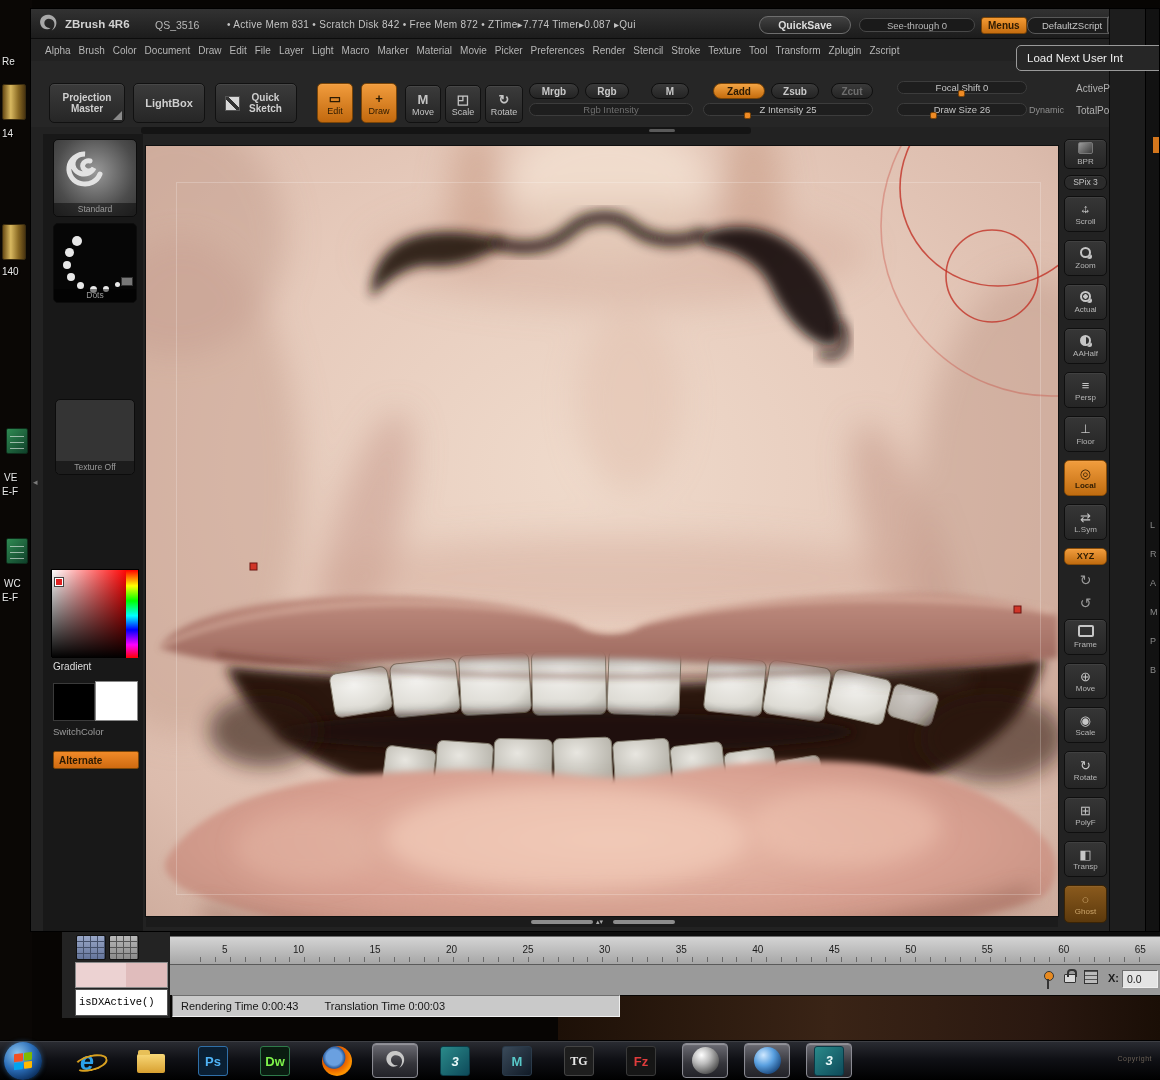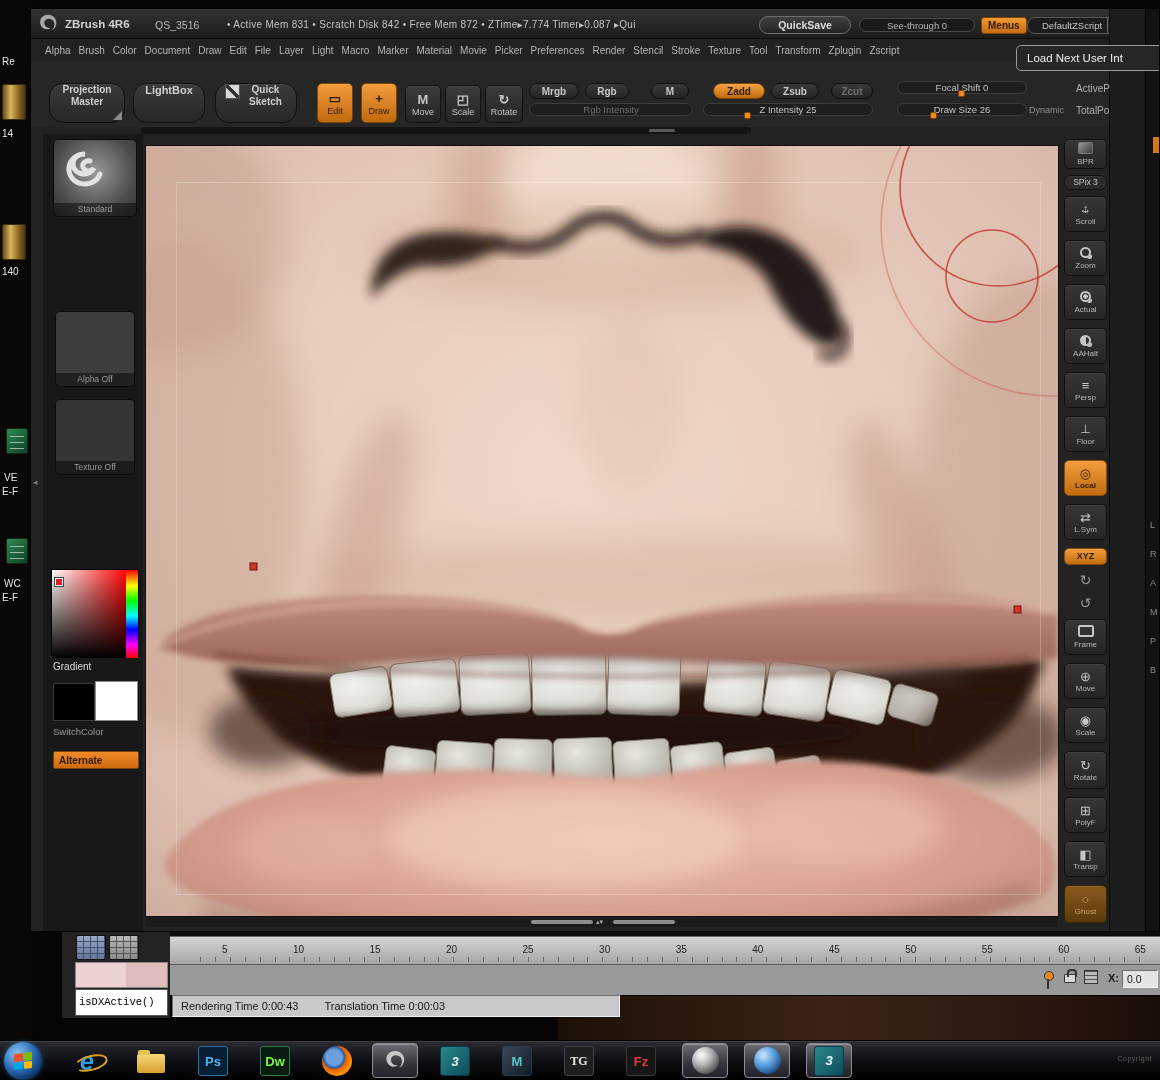--- a/index.html
+++ b/index.html
@@ -33,22 +33,22 @@
     color:#2e1a02;font-size:10px;font-weight:bold;border:1px solid #7a4508;}
   .t-zscript{position:absolute;left:996px;top:8px;width:90px;height:17px;border-radius:8px;background:#1c1c1c;border:1px solid #585858;
     color:#c6c6c6;font-size:9.5px;display:flex;align-items:center;justify-content:center;text-align:right;}
   .t-winbtn{position:absolute;top:7px;height:18px;border-radius:3px;background:linear-gradient(#3e3e3e,#242424);
     border:1px solid #6a6a6a;color:#b8b8b8;font-size:8px;display:flex;align-items:center;justify-content:center;letter-spacing:1px;}
 
   .zb-menubar{position:absolute;left:0;top:30px;width:100%;height:22px;display:flex;align-items:center;padding-left:10px;background:#222;}
   .menu-item{padding:0 4px;font-size:10px;color:#b6b6b6;white-space:nowrap;}
 
   .zb-shelf{position:absolute;left:0;top:52px;width:100%;height:66px;background:#262626;}
-  .shelf-big{position:absolute;background:linear-gradient(#3b3b3b,#262626);border:1px solid #111;border-radius:14px;color:#cfcfcf;
-    font-weight:bold;font-size:10px;display:flex;justify-content:center;text-align:center;line-height:1.15;
+  .shelf-big{position:absolute;background:linear-gradient(#3b3b3b,#262626);border:1px solid #111;border-radius:5px;color:#cfcfcf;
+    font-weight:bold;font-size:10px;display:flex;align-items:center;justify-content:center;text-align:center;line-height:1.15;
     box-shadow:inset 0 1px 0 rgba(255,255,255,.07);}
   .fold::after{content:"";position:absolute;right:2px;bottom:2px;border-style:solid;border-width:0 0 9px 9px;border-color:transparent transparent #8a8a8a transparent;}
   .qs-ic{width:15px;height:15px;background:#d8d8d8;border:1px solid #555;margin-right:4px;flex:none;
     background-image:linear-gradient(45deg,transparent 42%,#333 42%,#333 58%,transparent 58%);}
   .mode-btn{position:absolute;width:36px;background:linear-gradient(#3b3b3b,#242424);border:1px solid #111;border-radius:5px;
     display:flex;flex-direction:column;align-items:center;justify-content:center;color:#c4c4c4;font-size:9px;box-shadow:inset 0 1px 0 rgba(255,255,255,.07);}
   .mode-btn .mi{font-size:13px;line-height:15px;font-weight:bold;}
   .mode-btn.orange{background:linear-gradient(#f19c3d,#c2690e);border-color:#7a4508;color:#2c1a02;}
   .pill{position:absolute;height:16px;border-radius:8px;background:linear-gradient(#3a3a3a,#242424);border:1px solid #0f0f0f;
     color:#c8c8c8;font-size:10px;font-weight:bold;display:flex;align-items:center;justify-content:center;}
@@ -336,22 +336,31 @@
     <div class="dyn">Dynamic</div>
     <div class="shelf-groove"></div>
 
     <div class="ltray">
       <div class="thumb th-brush">
         <svg width="84" height="64" viewBox="0 0 84 64">
           <path d="M46,34 a16,15 0 1 1 -15,-20 a11,10 0 1 0 9,14 a6,5 0 1 1 -4,-7" fill="none" stroke="#e2e2e2" stroke-width="5" stroke-linecap="round"></path>
         </svg>
         <span class="tlabel">Standard</span>
       </div>
-      <div class="thumb th-alpha">
-        <span class="tlabel">Alpha Off</span>
+      <div class="thumb th-stroke">
+        <span class="dot" style="left:18px;top:12px;width:10px;height:10px"></span>
+        <span class="dot" style="left:11px;top:24px;width:9px;height:9px"></span>
+        <span class="dot" style="left:9px;top:37px;width:8px;height:8px"></span>
+        <span class="dot" style="left:13px;top:49px;width:8px;height:8px"></span>
+        <span class="dot" style="left:23px;top:58px;width:7px;height:7px"></span>
+        <span class="dot" style="left:36px;top:62px;width:7px;height:7px"></span>
+        <span class="dot" style="left:49px;top:62px;width:6px;height:6px"></span>
+        <span class="dot" style="left:61px;top:58px;width:5px;height:5px"></span>
+        <span class="st-ic"></span>
+        <span class="tlabel">Dots</span>
       </div>
       <div class="thumb th-tex">
         <span class="tlabel">Texture Off</span>
       </div>
       <div class="picker">
         <span class="pk-main"></span>
         <span class="pk-hue"></span>
         <span class="pk-cur"></span>
       </div>
       <div class="lt-label" style="left:10px;top:527px">Gradient</div>

